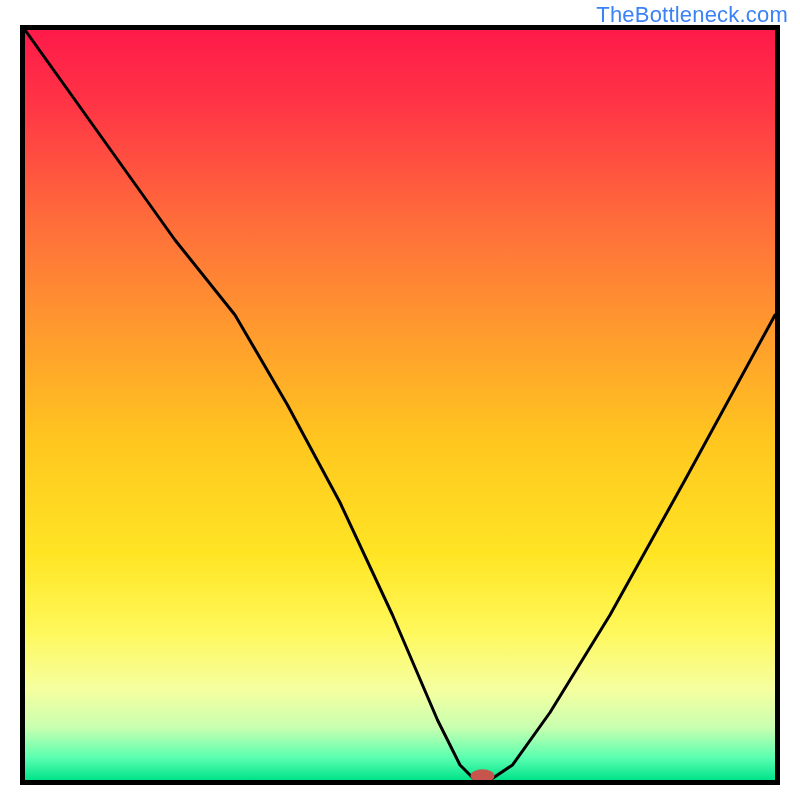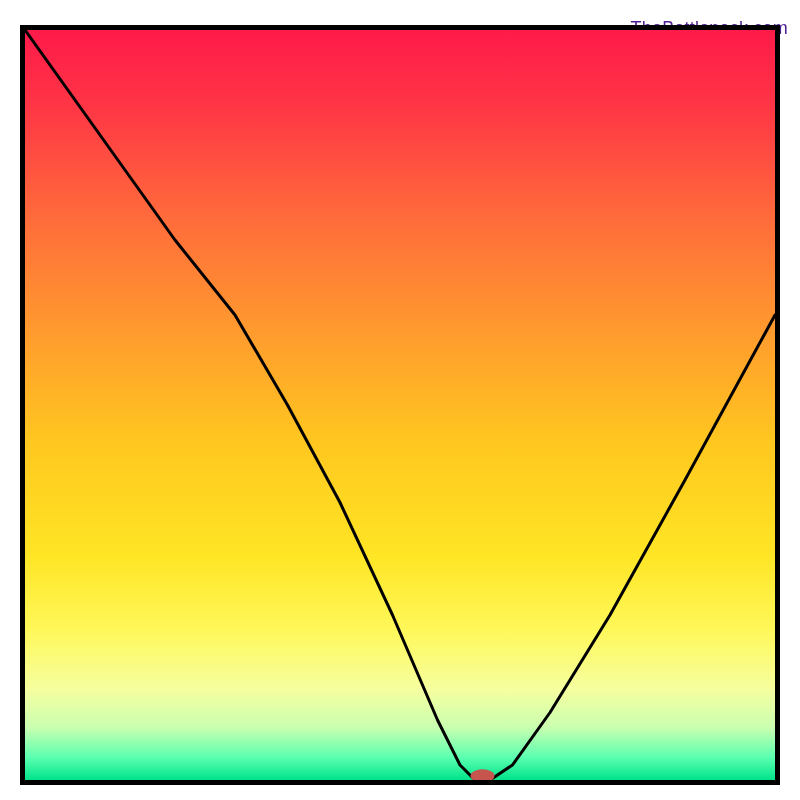--- a/index.html
+++ b/index.html
@@ -13,24 +13,24 @@
   .frame {
     position: absolute;
     left: 0;
     top: 0;
     width: 800px;
     height: 800px;
     box-sizing: border-box;
   }
   .watermark {
     position: absolute;
-    top: 18px;
+    top: 2px;
     right: 12px;
-    font-size: 18px;
-    color: #4c1d95;
+    font-size: 22px;
+    color: #3b82f6;
     font-weight: 500;
     letter-spacing: 0.2px;
   }
   .plot-area {
     position: absolute;
     left: 20px;
     top: 25px;
     width: 760px;
     height: 760px;
     border: 5px solid #000;

